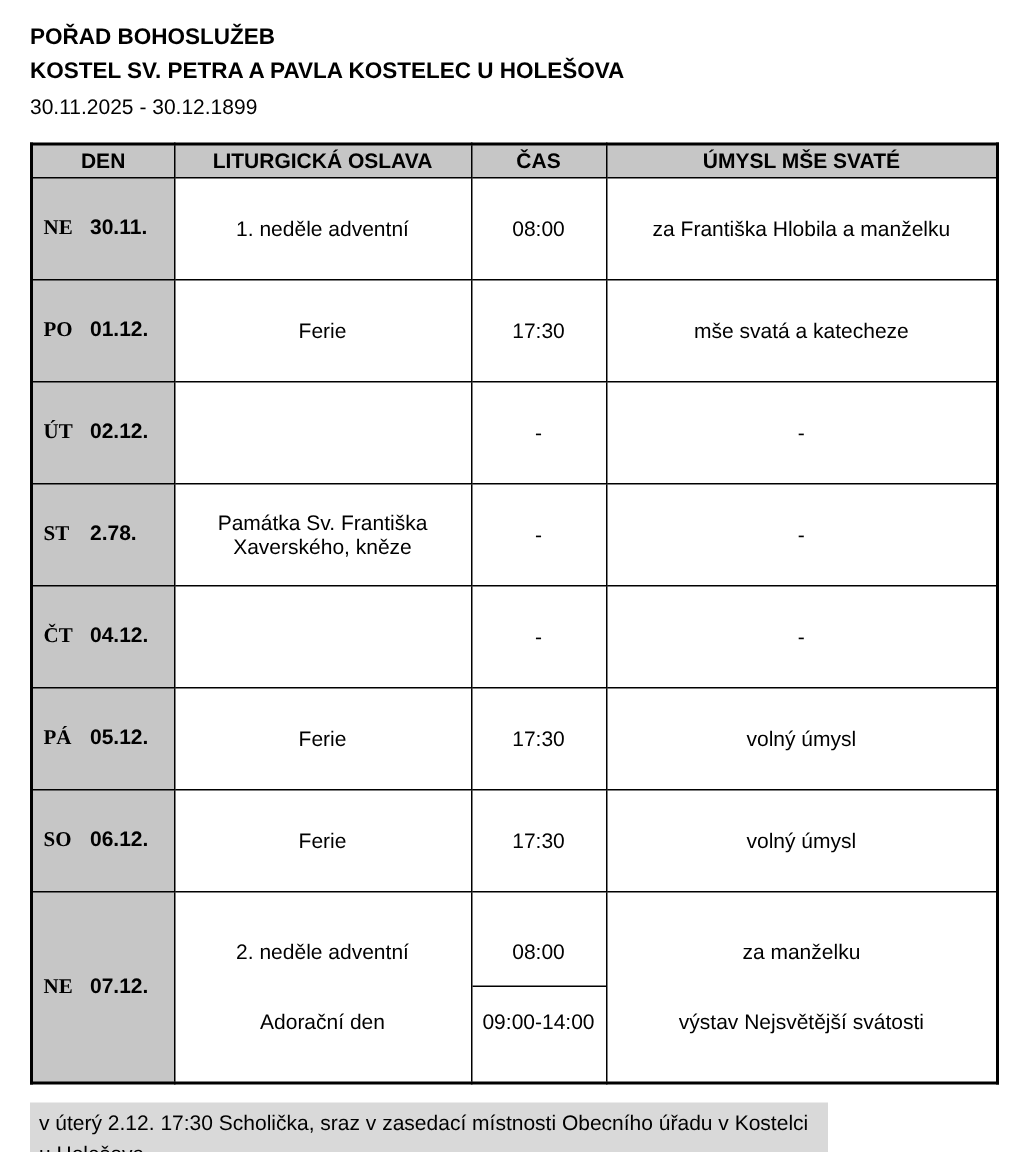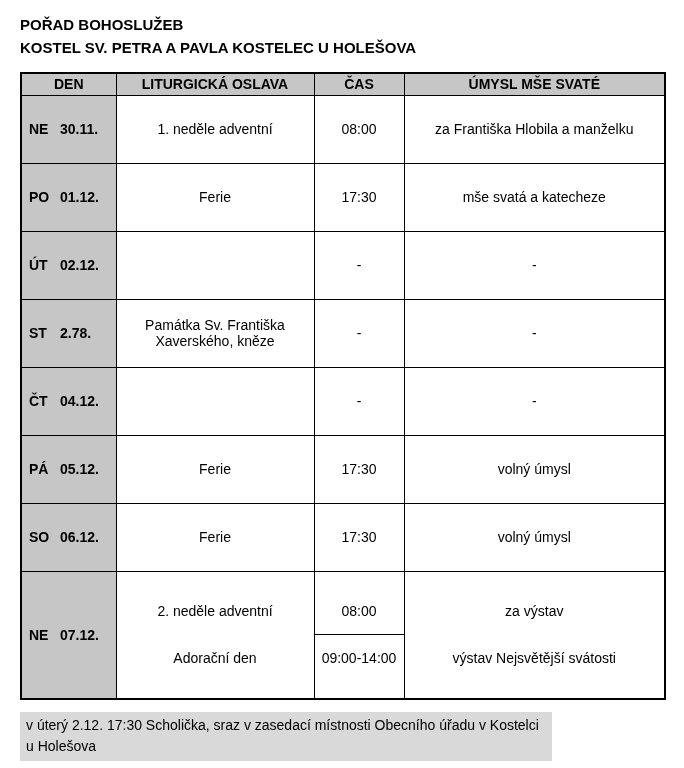--- a/index.html
+++ b/index.html
@@ -45,21 +45,21 @@
     height: 68px;
     white-space: pre-line;
   }
   td.den {
     background: var(--den-bg, #c6c6c6);
     text-align: left;
     padding-left: 7px;
     font-weight: bold;
     white-space: nowrap;
   }
-  .day { display: inline-block; width: 31px; }
+  .day { display: inline-block; width: 31px; font-family: Liberation Serif, serif; }
 
   tr.last td { height: 94px; }
   td.stackcell { padding: 0; }
   .stack {
     display: flex;
     flex-direction: column;
     height: 94px;
     width: 100%;
   }
   .stack > div {
@@ -80,20 +80,21 @@
   }
 </style>
 </head>
 <body>
 
 <div class="page">
 
   <div class="titles">
     <div class="title-line">POŘAD BOHOSLUŽEB</div>
     <div class="title-line">KOSTEL SV. PETRA A PAVLA KOSTELEC U HOLEŠOVA</div>
+    <div class="date-range">30.11.2025 - 30.12.1899</div>
   </div>
 
   <table class="schedule">
     <colgroup>
       <col class="c-den">
         <col class="c-oslava">
         <col class="c-cas">
         <col class="c-umysl">
     </colgroup>
     <thead>
@@ -157,21 +158,21 @@
           </div>
         </td>
         <td class="stackcell">
           <div class="stack">
             <div>08:00</div>
             <div class="divided">09:00-14:00</div>
           </div>
         </td>
         <td class="stackcell">
           <div class="stack">
-            <div>za výstav</div>
+            <div>za manželku</div>
             <div>výstav Nejsvětější svátosti</div>
           </div>
         </td>
       </tr>
     </tbody>
   </table>
 
   <div class="note">v úterý 2.12. 17:30 Scholička, sraz v zasedací místnosti Obecního úřadu v Kostelci u Holešova</div>
 
 </div>

